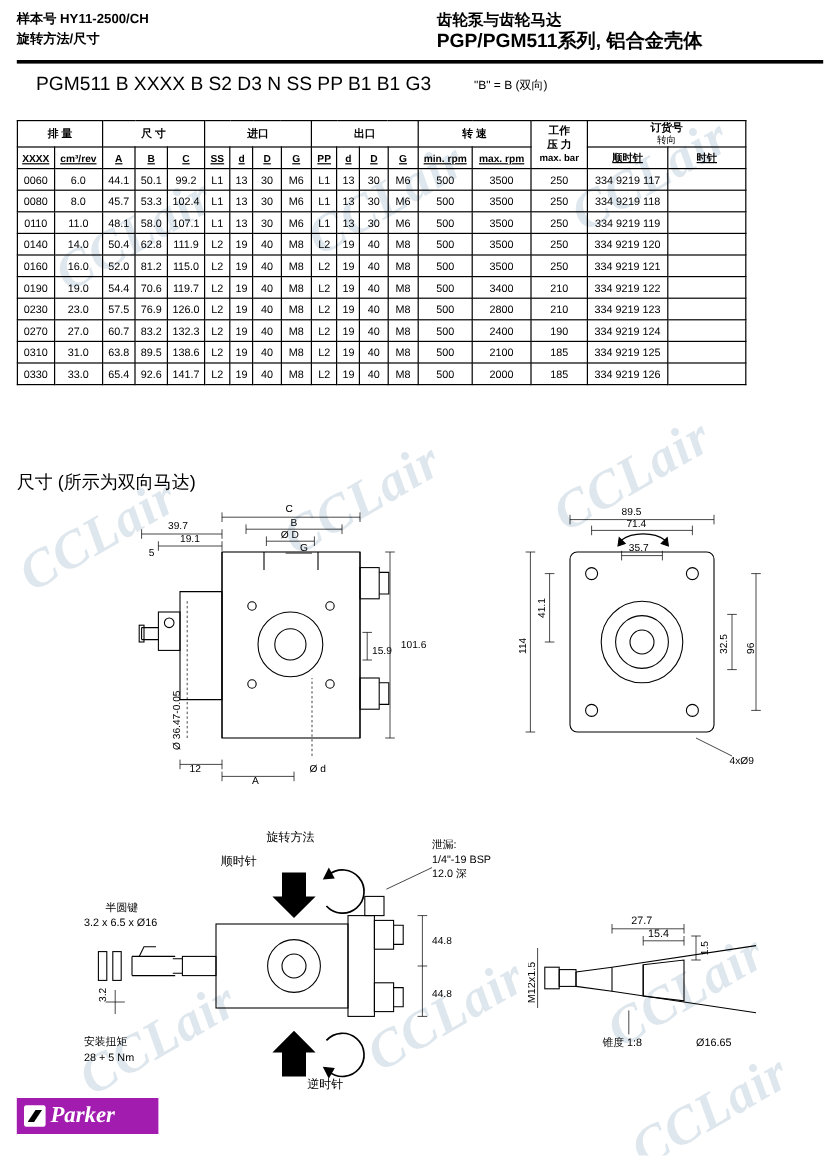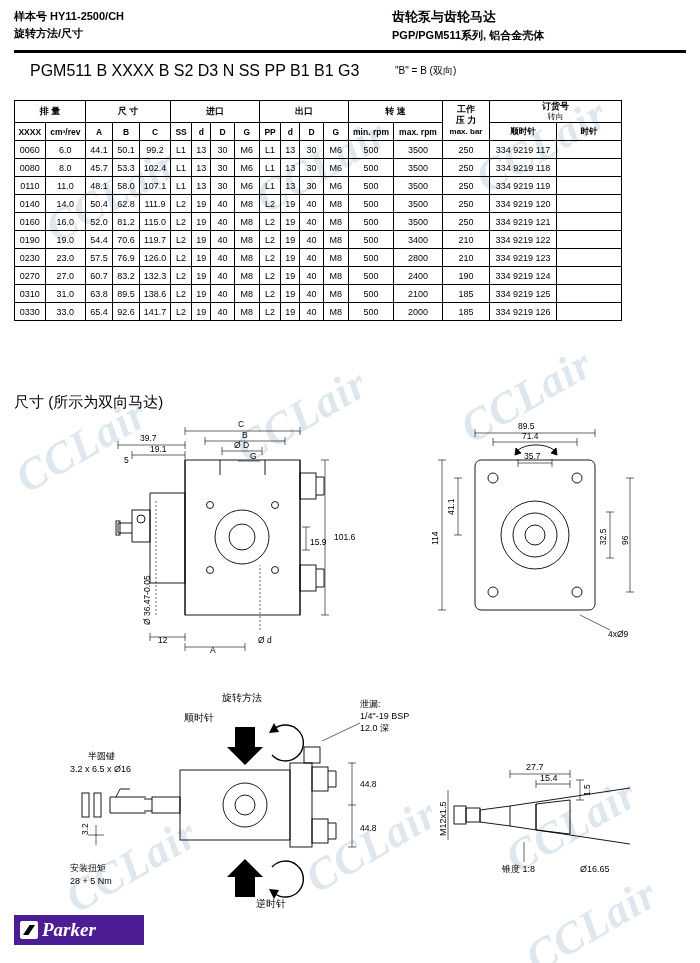--- a/index.html
+++ b/index.html
@@ -6,50 +6,50 @@
   body{
     width:700px;height:963px;background:#ffffff;
     font-family:"Liberation Sans", sans-serif;
     color:#000;position:relative;overflow:hidden;
   }
   .page{position:relative;width:700px;height:963px;}
 
   
   .hdr{position:absolute;left:14px;top:8px;width:672px;}
   .hdr-left{position:absolute;left:0;top:0;font-size:11px;line-height:17px;font-weight:bold;}
-  .hdr-right{position:absolute;left:350px;top:0;font-size:13px;line-height:18px;font-weight:bold;margin-left:28px;}
-  .hdr-right .l2{font-size:11px;}
+  .hdr-right{position:absolute;left:350px;top:0;font-size:13px;line-height:18px;font-weight:bold;}
+  .hdr-right .l2{font-size:16px;}
   .hdr-rule{position:absolute;left:14px;top:50px;width:672px;height:3px;background:#000;}
 
   
   .model{position:absolute;left:30px;top:62px;font-size:16px;font-weight:normal;}
   .bnote{position:absolute;left:395px;top:64px;font-size:10px;}
 
   
   .tbl{position:absolute;left:14px;top:100px;border-collapse:collapse;font-size:9px;}
   .tbl td,.tbl th{border:1px solid #000;text-align:center;padding:0;height:17px;font-weight:normal;}
   .tbl .hrow td{font-weight:bold;}
-  .tbl .sub td{font-weight:bold;font-size:8.5px;}
+  .tbl .sub td{font-weight:bold;font-size:8.5px;text-decoration:underline;}
   .ordc{font-weight:bold;font-size:9px;}
 
   
   .dimcap{position:absolute;left:14px;top:393px;font-size:15px;}
 
   
   .draw{position:absolute;}
   svg{display:block;}
   .lbl{font-family:"Liberation Sans",sans-serif;font-size:8.5px;}
   .lbl2{font-family:"Liberation Sans",sans-serif;font-size:9px;}
 
   
   .wm{position:absolute;font-family:"Liberation Serif",serif;font-size:44px;font-weight:bold;font-style:italic;
       color:#d9e3ea;opacity:.85;transform:rotate(-30deg);letter-spacing:1px;pointer-events:none;}
 
   
-  .logo{position:absolute;left:14px;top:915px;width:130px;height:30px;background:#4c1d95;}
+  .logo{position:absolute;left:14px;top:915px;width:118px;height:30px;background:#a21caf;}
   .logo .mark{position:absolute;left:6px;top:6px;width:18px;height:18px;background:#fff;border-radius:2px;}
   .logo .mark:after{content:"";position:absolute;left:3px;top:4px;width:12px;height:10px;background:#000;
      clip-path:polygon(0 100%,55% 0,100% 0,45% 100%);}
   .logo .txt{position:absolute;left:28px;top:4px;color:#fff;font-size:19px;font-weight:bold;
      font-family:"Liberation Serif",serif;font-style:italic;}
 </style>
 </head>
 <body>
 
 <div class="page">

